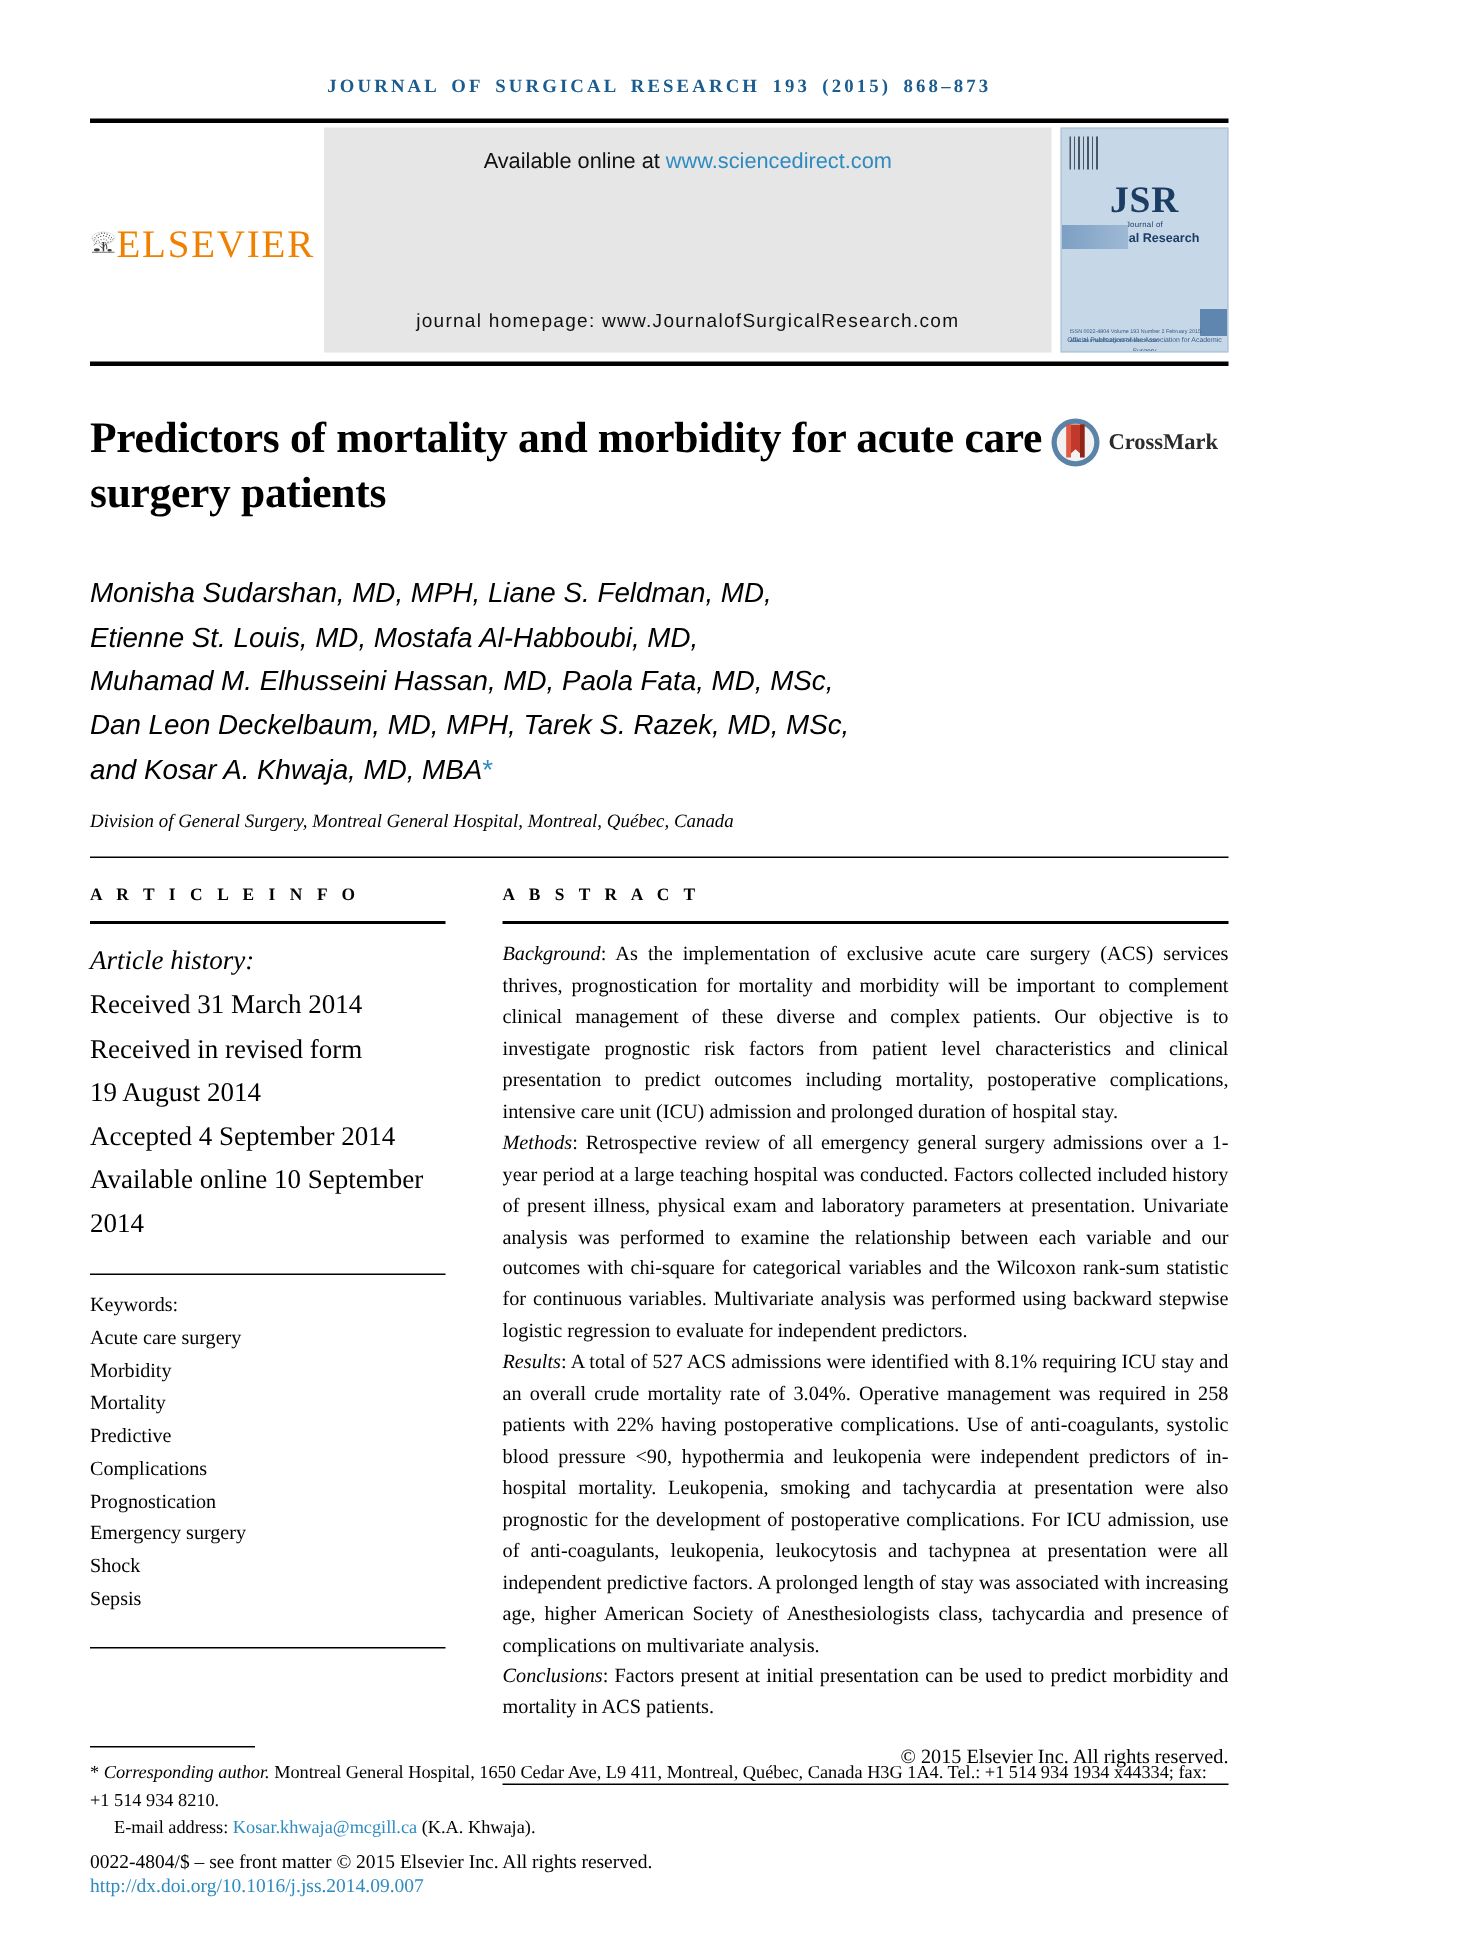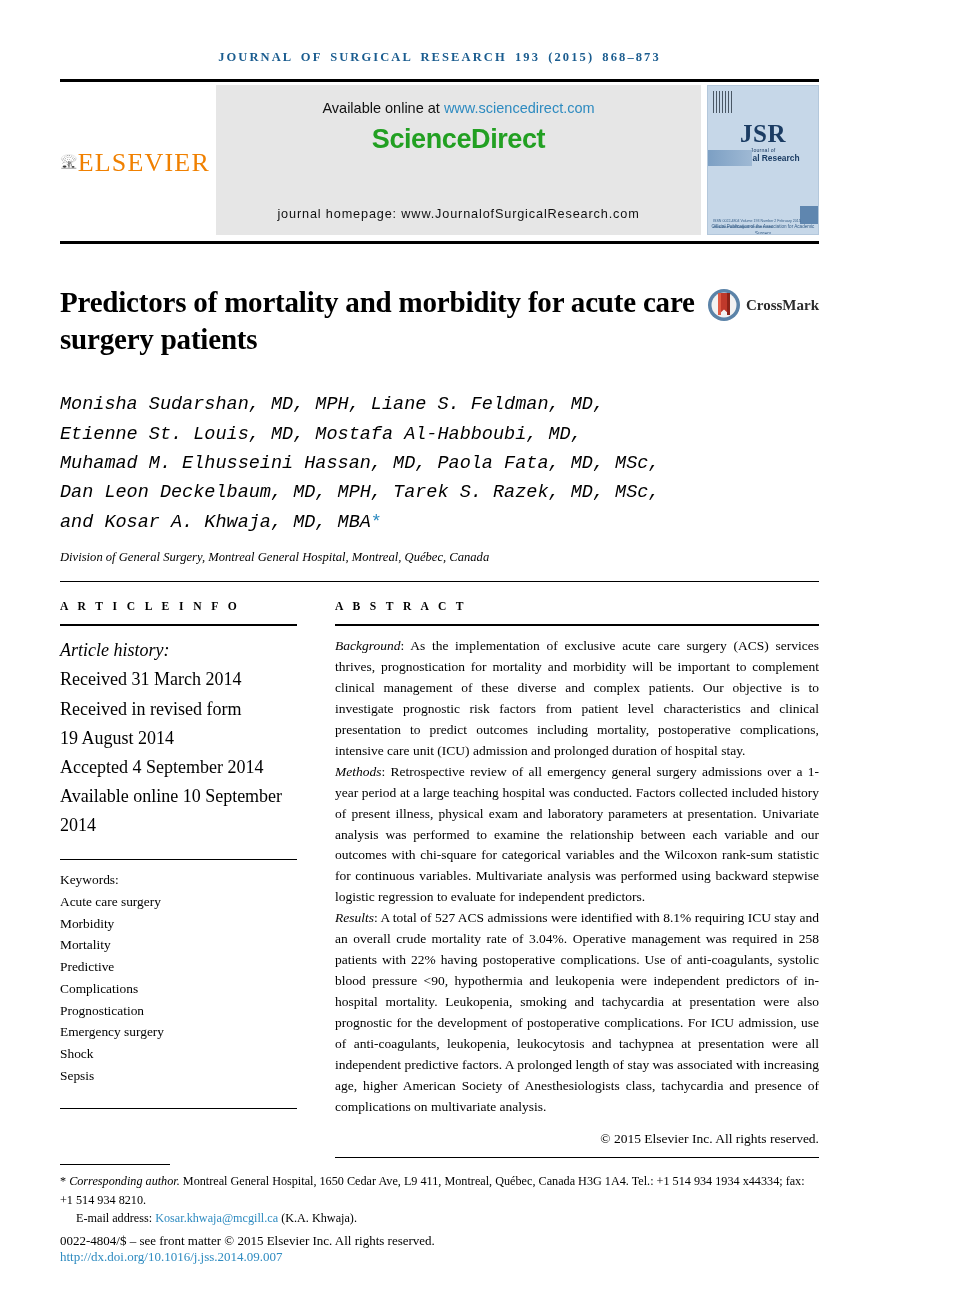--- a/index.html
+++ b/index.html
@@ -151,23 +151,22 @@
     font-family: "Liberation Sans", sans-serif;
     font-size: 3.6px; color: #335b85; line-height: 1.5;
     text-align: left;
   }
 
   .rule-thick2 { border-top: 3px solid #000; margin-top: 6px; }
 
   
   .title-row {
     display: flex;
-    justify-content: space-between;
     align-items: flex-start;
-    margin-top: 40px;
+    margin-top: 30px;
   }
   .paper-title {
     font-family: "Liberation Serif", serif;
     font-weight: bold;
     font-size: 29px;
     line-height: 1.28;
     max-width: 640px;
     margin: 0;
     letter-spacing: -0.2px;
   }
@@ -180,21 +179,21 @@
   .cm-badge { width: 34px; height: 34px; display:block; }
   .cm-text {
     font-family: "Liberation Serif", serif;
     font-weight: bold;
     font-size: 15px;
     color: #2b2b2b;
   }
 
   
   .authors {
-    font-family: Liberation Mono, monospace;
+    font-family: Liberation Sans, sans-serif;
     font-style: italic;
     font-size: 18.5px;
     line-height: 1.59;
     margin-top: 32px;
   }
   .authors .star { color: #2e8bc0; font-style: normal; }
   .affil {
     font-family: "Liberation Serif", serif;
     font-style: italic;
     font-size: 12.6px;
@@ -335,21 +334,20 @@
           <ellipse cx="80" cy="82" rx="9" ry="5"></ellipse>
           <path d="M62 56 C66 60 68 68 66 78 L70 78 C72 66 69 58 64 54 Z"></path>
           <rect x="8" y="88" width="92" height="3"></rect>
         </g>
       </svg>
       <div class="elsevier-word">ELSEVIER</div>
     </div>
 
     <div class="sd-banner">
       <div class="sd-available"><span>Available online at </span><a class="link" href="#">www.sciencedirect.com</a></div>
-      <div class="sd-logo">ScienceDirect</div>
       <div class="sd-homepage">journal homepage: www.JournalofSurgicalResearch.com</div>
     </div>
 
     <div class="jsr-cell">
       <div class="jsr-barcode"></div>
       <div class="jsr-title">
         <span class="jsr-abbr">JSR</span>
         <div class="jsr-sub">Journal of</div>
         <div class="jsr-sub2">Surgical Research</div>
       </div>
@@ -419,20 +417,21 @@
 
     <div class="col-gap"></div>
 
     <div class="col-right">
       <div class="sec-head">A B S T R A C T</div>
       <div class="rule-sec"></div>
       <div class="abstract">
         <p><span class="lead">Background</span><span>: As the implementation of exclusive acute care surgery (ACS) services thrives, prognostication for mortality and morbidity will be important to complement clinical management of these diverse and complex patients. Our objective is to investigate prognostic risk factors from patient level characteristics and clinical presentation to predict outcomes including mortality, postoperative complications, intensive care unit (ICU) admission and prolonged duration of hospital stay.</span></p>
         <p><span class="lead">Methods</span><span>: Retrospective review of all emergency general surgery admissions over a 1-year period at a large teaching hospital was conducted. Factors collected included history of present illness, physical exam and laboratory parameters at presentation. Univariate analysis was performed to examine the relationship between each variable and our outcomes with chi-square for categorical variables and the Wilcoxon rank-sum statistic for continuous variables. Multivariate analysis was performed using backward stepwise logistic regression to evaluate for independent predictors.</span></p>
         <p><span class="lead">Results</span><span>: A total of 527 ACS admissions were identified with 8.1% requiring ICU stay and an overall crude mortality rate of 3.04%. Operative management was required in 258 patients with 22% having postoperative complications. Use of anti-coagulants, systolic blood pressure &lt;90, hypothermia and leukopenia were independent predictors of in-hospital mortality. Leukopenia, smoking and tachycardia at presentation were also prognostic for the development of postoperative complications. For ICU admission, use of anti-coagulants, leukopenia, leukocytosis and tachypnea at presentation were all independent predictive factors. A prolonged length of stay was associated with increasing age, higher American Society of Anesthesiologists class, tachycardia and presence of complications on multivariate analysis.</span></p>
+        <p><span class="lead">Conclusions</span><span>: Factors present at initial presentation can be used to predict morbidity and mortality in ACS patients.</span></p>
       </div>
       <div class="copyright">© 2015 Elsevier Inc. All rights reserved.</div>
       <div class="rule-abs-end"></div>
     </div>
   </div>
 
   <div class="footer">
     <div class="foot-rule"></div>
     <div class="foot-line">
       <span class="foot-star">*</span>

